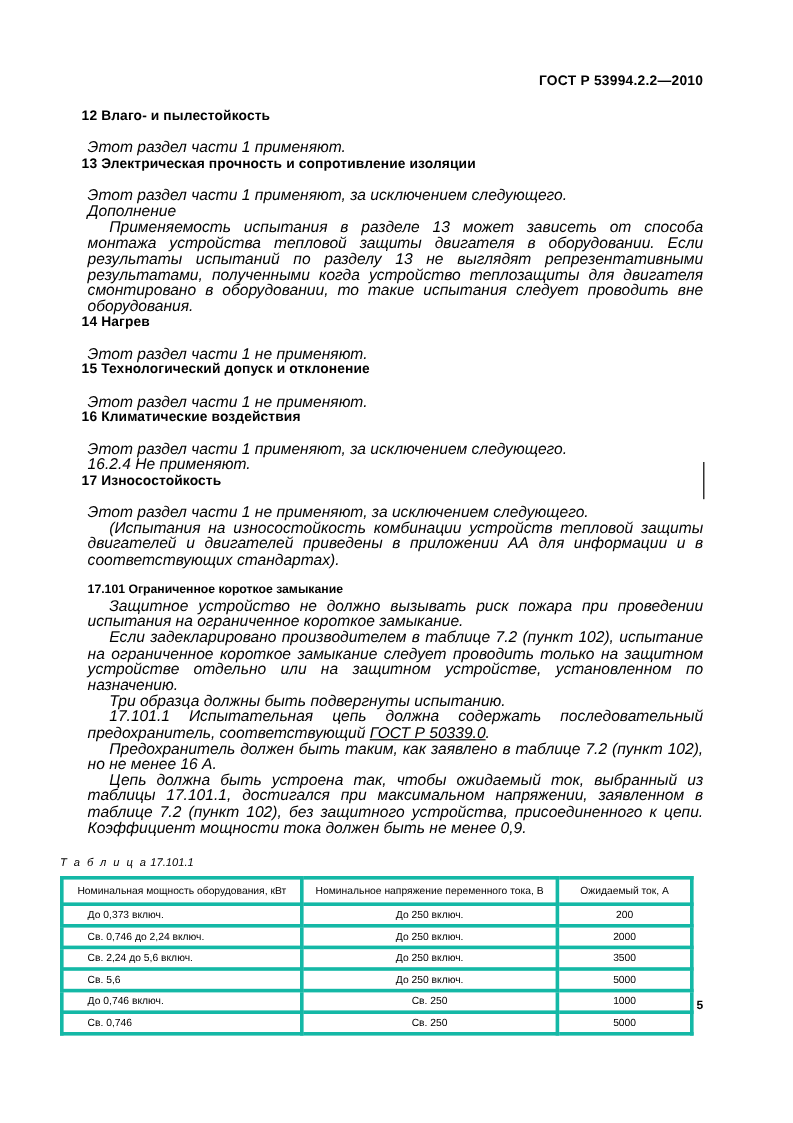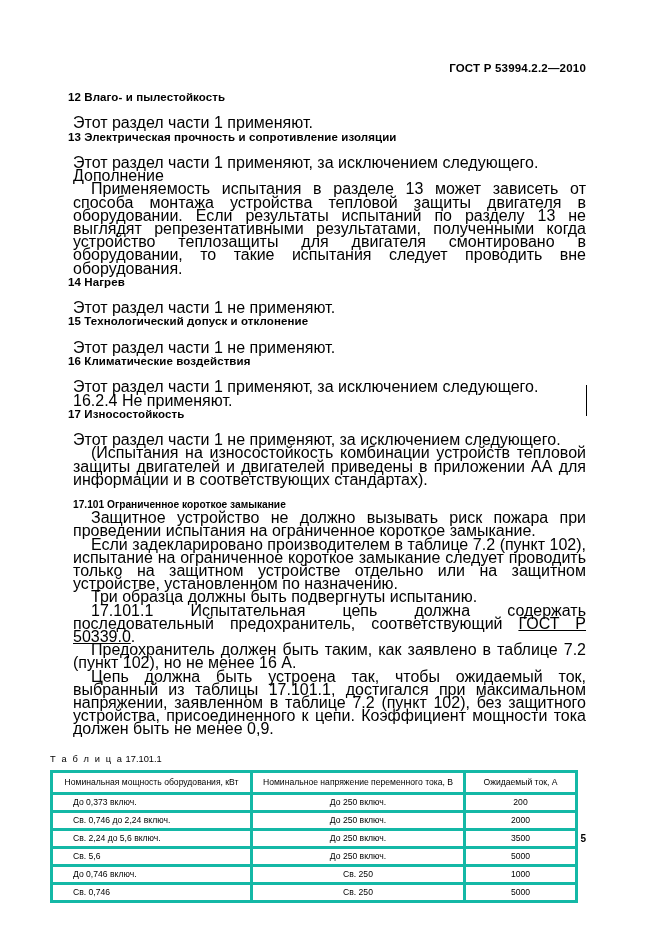--- a/index.html
+++ b/index.html
@@ -51,27 +51,28 @@
   h3.subsection-heading {
     font-size: 10.2px;
     font-weight: bold;
     margin: 0;
     padding: 0;
     line-height: 1.3;
     margin-left: 5px;
   }
 
   p.body-text {
-    font-size: 16px;
+    font-size: 13px;
     line-height: 13.2px;
     margin: 0;
     padding: 0;
     text-align: justify;
     text-justify: inter-word;
     hyphens: manual;
+    font-style: italic;
   }
   p.after-heading { margin-top: 12px; margin-left: 5px; }
   p.tight { margin-top: 0; margin-left: 5px; }
   p.indent-first { text-indent: 18px; }
 
   .underline-ref {
     text-decoration: underline;
     text-underline-offset: 1px;
   }
 
@@ -86,20 +87,21 @@
   }
 
   
   .table-caption {
     font-size: 9.3px;
     margin: 0;
     padding: 0;
     letter-spacing: 1.6px;
     margin-top: 18px;
     margin-left: -18px;
+    font-style: italic;
   }
   .table-caption .tbl-num {
     letter-spacing: 0;
     margin-left: 2px;
   }
 
   table.data-table {
     border-collapse: collapse;
     width: 525px;
     margin-top: 6px;

